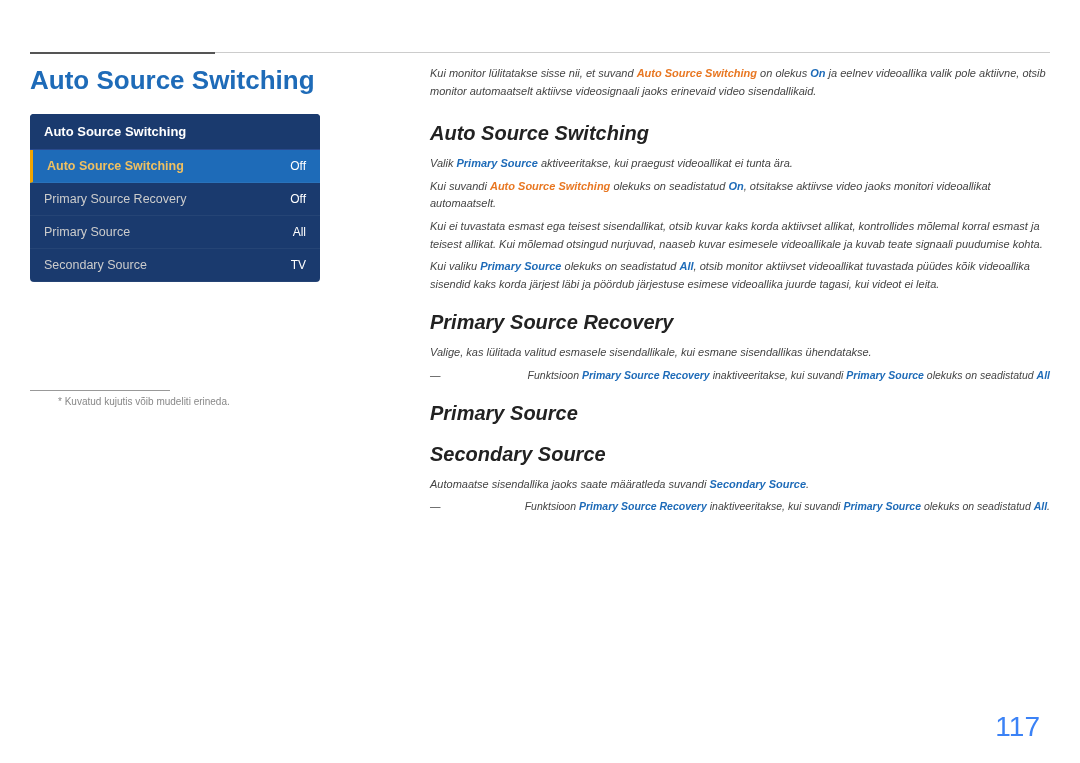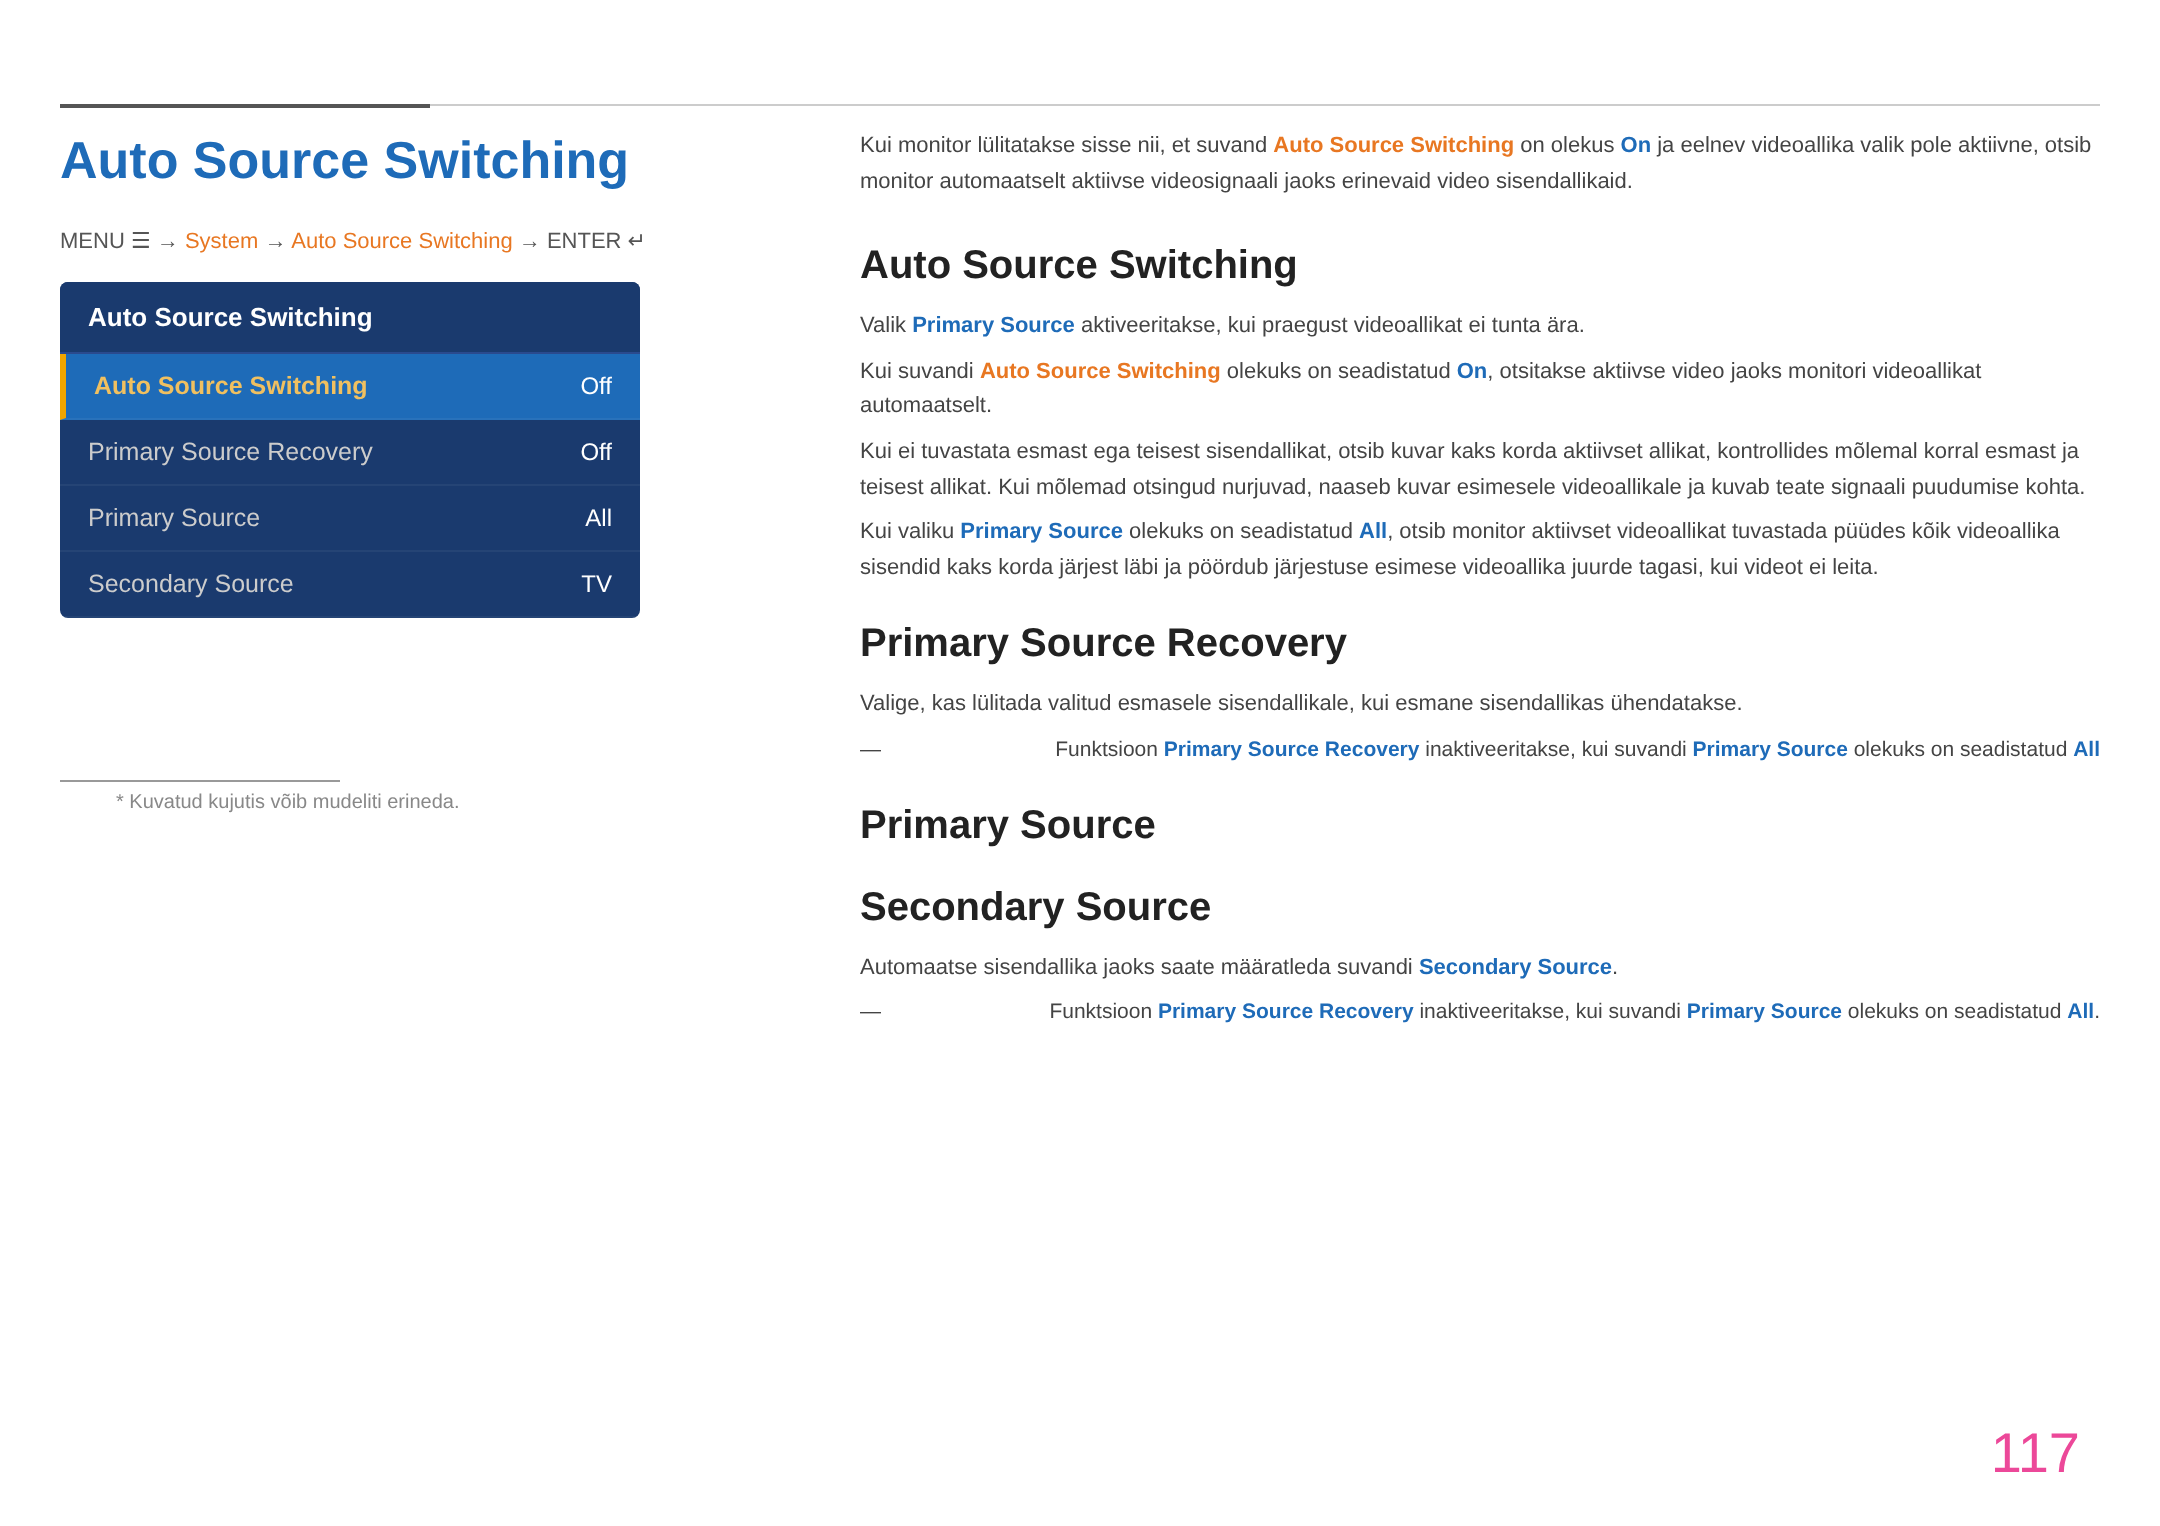--- a/index.html
+++ b/index.html
@@ -110,30 +110,31 @@
       font-size: 10px;
       color: #888;
       margin-left: 28px;
     }
 
     .page-number {
       position: absolute;
       bottom: 20px;
       right: 40px;
       font-size: 28px;
-      color: #ec4899;
+      color: #3b82f6;
       font-weight: 300;
     }
 
     
     .right-panel {
       position: absolute;
       top: 65px;
       left: 430px;
       right: 30px;
+      font-style: italic;
     }
 
     .intro-text {
       font-size: 11px;
       color: #444;
       line-height: 1.6;
       margin-bottom: 22px;
     }
     .intro-text .bold-blue { color: #1e6bb8; font-weight: bold; }
     .intro-text .bold-orange { color: #e87722; font-weight: bold; }
@@ -177,31 +178,20 @@
   </style>
 </head>
 <body>
 
 <div class="top-line"></div>
 <div class="top-line-accent"></div>
 
 <div class="left-panel">
   <h1 class="page-title">Auto Source Switching</h1>
 
-  <div class="menu-path">
-    <span>MENU</span>
-    <span> ☰ </span>
-    <span>→ </span>
-    <span class="highlight">System</span>
-    <span> → </span>
-    <span class="highlight">Auto Source Switching</span>
-    <span> → </span>
-    <span>ENTER </span>
-    <span>↵</span>
-  </div>
 
   <div class="ui-box">
     <div class="ui-box-header">Auto Source Switching</div>
 
     <div class="ui-row active">
       <span class="row-label">Auto Source Switching</span>
       <span class="row-value">Off</span>
     </div>
     <div class="ui-row">
       <span class="row-label">Primary Source Recovery</span>

